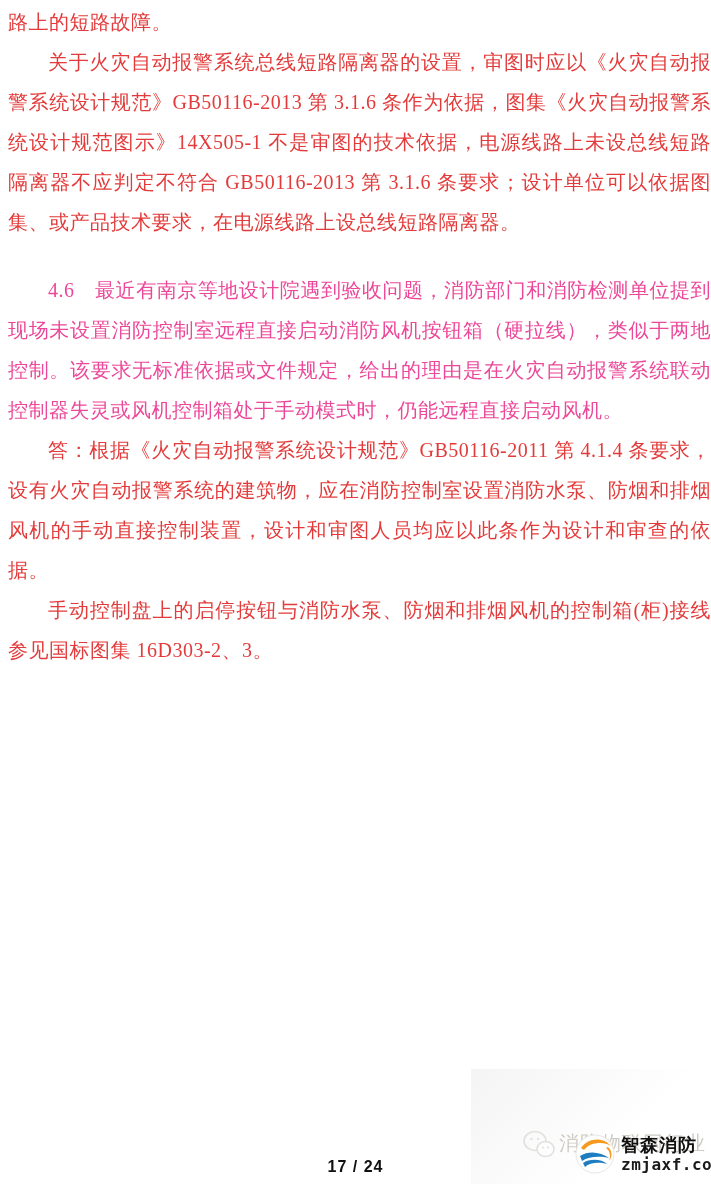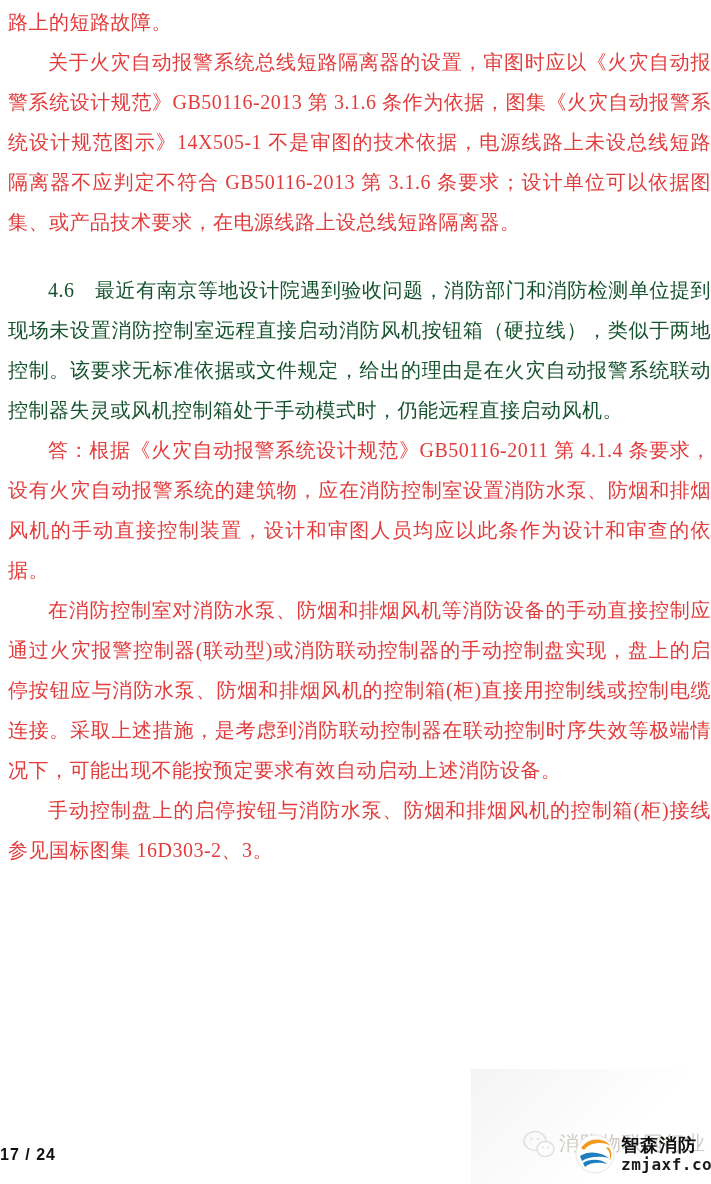--- a/index.html
+++ b/index.html
@@ -20,21 +20,21 @@
     top: 2px;
     left: 8px;
     right: 0;
   }
   .para {
     margin: 0;
     font-size: 20px;
     line-height: 40px;
     text-align: justify;
     text-indent: 2em;
-    color: #14532d;
+    color: #ec4899;
     letter-spacing: 0.5px;
   }
   .para.red { color: #e33b3b; }
   .para.no-indent { text-indent: 0; }
   .para.gap { margin-top: 28px; }
 
   
   .wm-backdrop {
     position: absolute;
     right: 0;
@@ -100,41 +100,41 @@
     font-size: 16px;
     font-weight: bold;
     color: #1a1a1a;
     letter-spacing: 0.5px;
     font-family: "DejaVu Sans Mono", "Liberation Mono", monospace;
   }
   .footer {
     position: absolute;
     left: 0;
     right: 0;
-    bottom: 20px;
+    bottom: 8px;
+    text-align: center;
   }
   .page-number {
     font-size: 16px;
     font-weight: bold;
     color: #111111;
     font-family: "Liberation Sans", "DejaVu Sans", sans-serif;
     letter-spacing: 1px;
   }
 </style>
 </head>
 <body>
 
 <div class="page">
 
   <div class="content">
     <p class="para red no-indent">路上的短路故障。</p>
     <p class="para red">关于火灾自动报警系统总线短路隔离器的设置，审图时应以《火灾自动报警系统设计规范》GB50116-2013 第 3.1.6 条作为依据，图集《火灾自动报警系统设计规范图示》14X505-1 不是审图的技术依据，电源线路上未设总线短路隔离器不应判定不符合 GB50116-2013 第 3.1.6 条要求；设计单位可以依据图集、或产品技术要求，在电源线路上设总线短路隔离器。</p>
     <p class="para gap">4.6　最近有南京等地设计院遇到验收问题，消防部门和消防检测单位提到现场未设置消防控制室远程直接启动消防风机按钮箱（硬拉线），类似于两地控制。该要求无标准依据或文件规定，给出的理由是在火灾自动报警系统联动控制器失灵或风机控制箱处于手动模式时，仍能远程直接启动风机。</p>
     <p class="para red">答：根据《火灾自动报警系统设计规范》GB50116-2011 第 4.1.4 条要求，设有火灾自动报警系统的建筑物，应在消防控制室设置消防水泵、防烟和排烟风机的手动直接控制装置，设计和审图人员均应以此条作为设计和审查的依据。</p>
-    <p class="para red">在消防控制室对消防水泵、防烟和排烟风机等消防设备的手动直接控制应通过火灾报警控制器(联动型)或消防联动控制器的手动控制盘实现，盘上的启停按钮应与消防水泵、防烟和排烟风机的控制箱(柜)直接用控制线或控制电缆连接。采取上述措施，是考虑到消防联动控制器在联动控制时序失效等极端情况下，可能出现不能按预定要求有效自动启动上述消防设备。</p>
     <p class="para red">手动控制盘上的启停按钮与消防水泵、防烟和排烟风机的控制箱(柜)接线参见国标图集 16D303-2、3。</p>
   </div>
 
   <div class="wm-backdrop"></div>
 
   <div class="watermark">
     <svg class="wechat-icon" viewBox="0 0 32 30" aria-hidden="true">
       <ellipse cx="12" cy="11" rx="11" ry="9.5" fill="none" stroke="#cfccc6" stroke-width="1.6"></ellipse>
       <ellipse cx="22.5" cy="19" rx="8.5" ry="7.5" fill="#ffffff" stroke="#cfccc6" stroke-width="1.6"></ellipse>
       <circle cx="8.5" cy="9" r="1.2" fill="#cfccc6"></circle>

